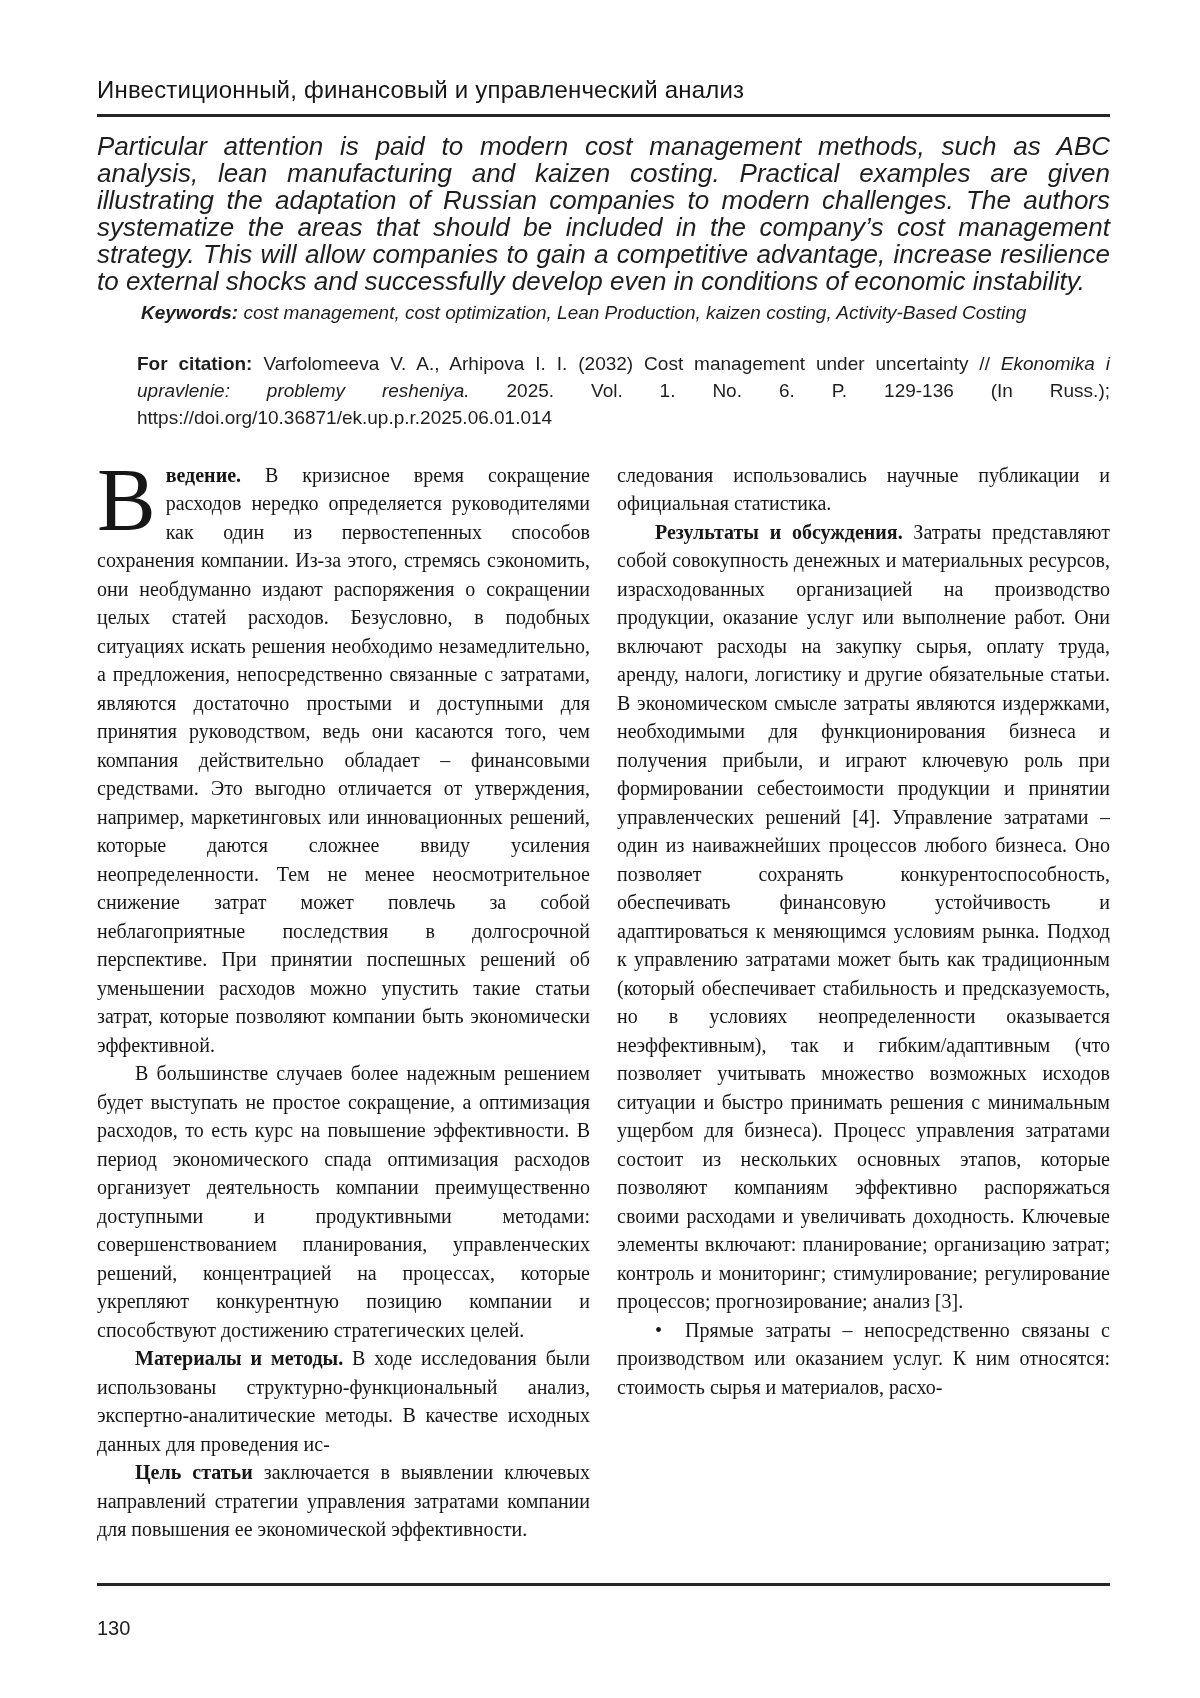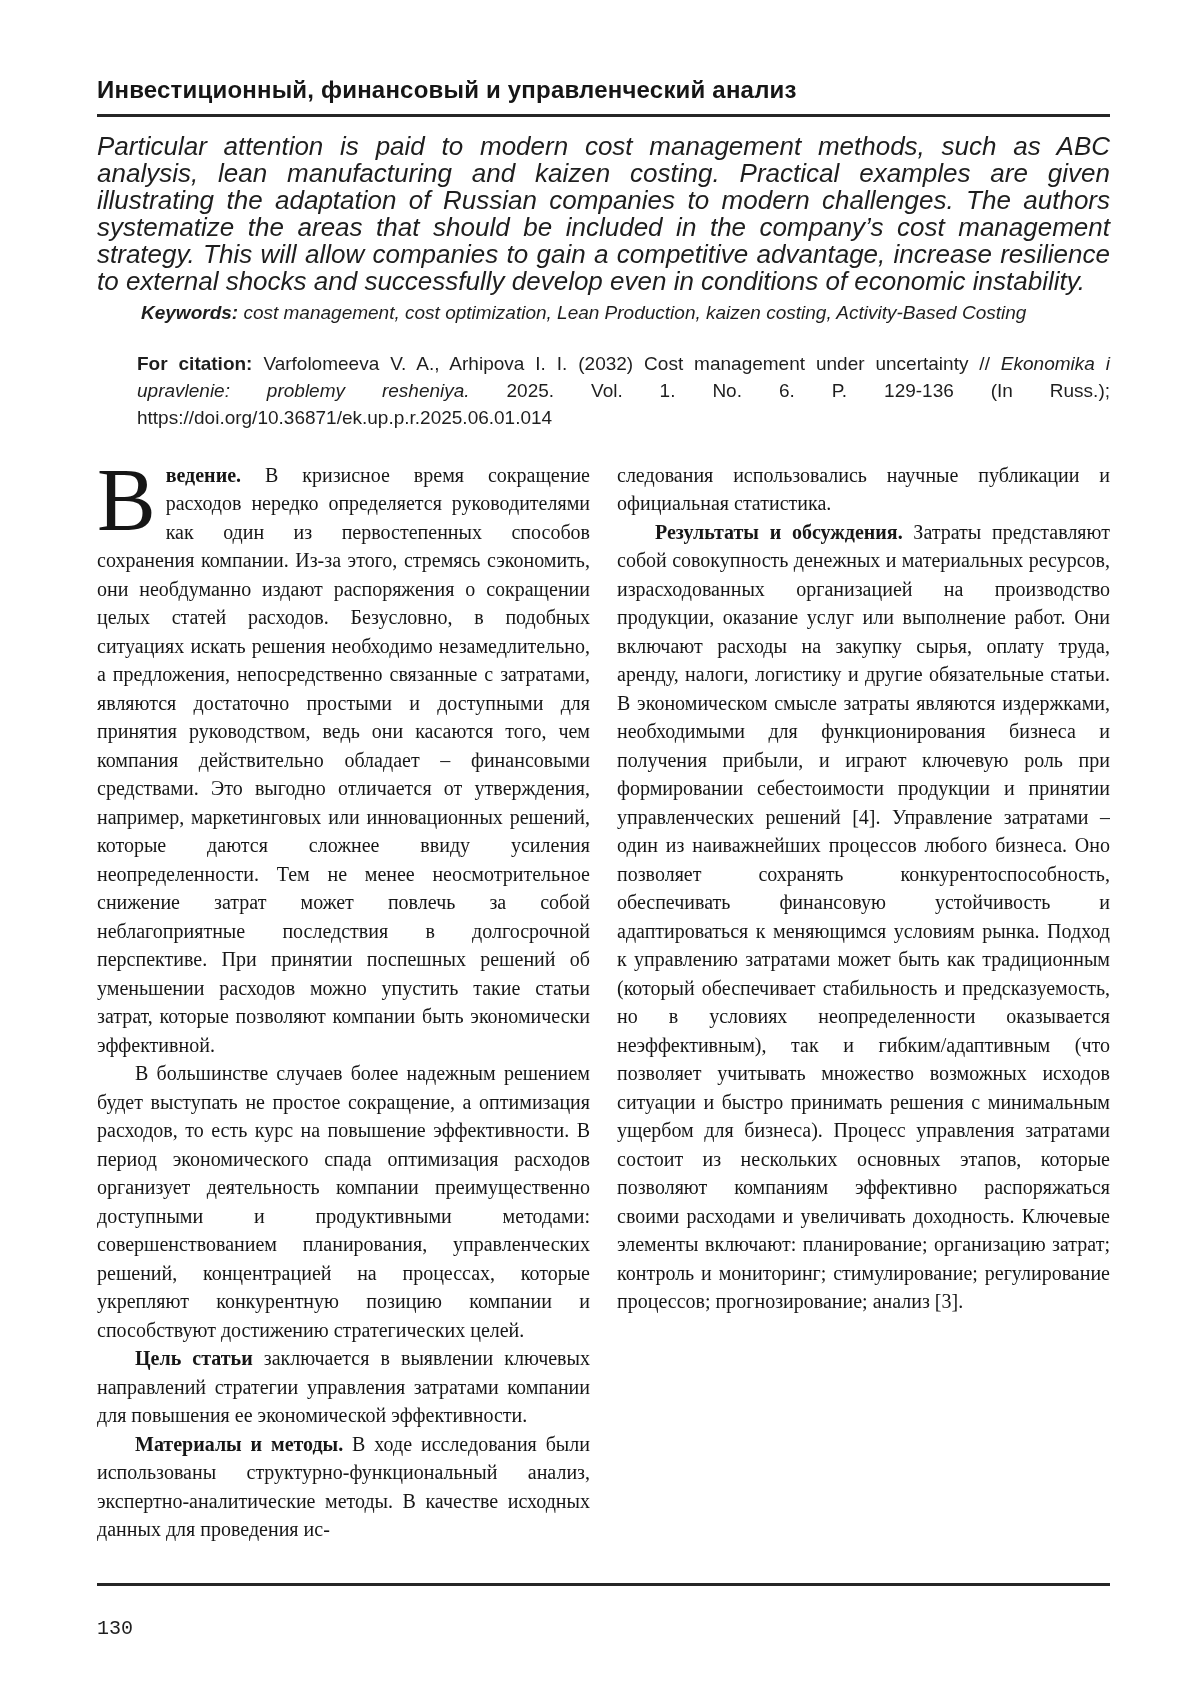--- a/index.html
+++ b/index.html
@@ -15,21 +15,21 @@
   .content {
     position: absolute;
     left: 97px;
     right: 90px;
     top: 0;
   }
   
   .section-title {
     margin: 76px 0 0 0;
     font-family: "Liberation Sans", sans-serif;
-    font-weight: bold;
+    font-weight: normal;
     font-size: 24px;
     line-height: 1.15;
     color: #161616;
     letter-spacing: 0.2px;
   }
   .rule {
     height: 3px;
     background: #262626;
     border: none;
     margin: 10px 0 0 0;
@@ -100,21 +100,21 @@
     background: #262626;
   }
   .footer {
     position: absolute;
     left: 97px;
     right: 90px;
     bottom: 58px;
     display: flex;
     justify-content: space-between;
     align-items: baseline;
-    font-family: Liberation Mono, monospace;
+    font-family: Liberation Sans, sans-serif;
     font-size: 20px;
     color: #1e1e1e;
   }
 </style>
 </head>
 <body>
 
 <div class="page">
   <div class="content">
 
@@ -125,27 +125,28 @@
 
     <p class="keywords"><span class="kw-label">Keywords:</span> <span>cost management, cost optimization, Lean Production, kaizen costing, Activity-Based Costing</span></p>
 
     <p class="citation"><span class="cite-label">For citation:</span> <span>Varfolomeeva V. A., Arhipova I. I. (2032) Cost management under uncertainty // </span><span class="cite-italic">Ekonomika i upravlenie: problemy resheniya.</span><span> 2025. Vol. 1. No. 6. P. 129-136 (In Russ.); https://doi.org/10.36871/ek.up.p.r.2025.06.01.014</span></p>
 
     <div class="columns">
 
       <div class="col">
         <p><span class="dropcap">В</span><span class="lead">ведение. </span><span>В кризисное время сокращение расходов нередко определяется руководителями как один из первостепенных способов сохранения компании. Из-за этого, стремясь сэкономить, они необдуманно издают распоряжения о сокращении целых статей расходов. Безусловно, в подобных ситуациях искать решения необходимо незамедлительно, а предложения, непосредственно связанные с затратами, являются достаточно простыми и доступными для принятия руководством, ведь они касаются того, чем компания действительно обладает – финансовыми средствами. Это выгодно отличается от утверждения, например, маркетинговых или инновационных решений, которые даются сложнее ввиду усиления неопределенности. Тем не менее неосмотрительное снижение затрат может повлечь за собой неблагоприятные последствия в долгосрочной перспективе. При принятии поспешных решений об уменьшении расходов можно упустить такие статьи затрат, которые позволяют компании быть экономически эффективной.</span></p>
         <p class="indent"><span>В большинстве случаев более надежным решением будет выступать не простое сокращение, а оптимизация расходов, то есть курс на повышение эффективности. В период экономического спада оптимизация расходов организует деятельность компании преимущественно доступными и продуктивными методами: совершенствованием планирования, управленческих решений, концентрацией на процессах, которые укрепляют конкурентную позицию компании и способствуют достижению стратегических целей.</span></p>
+        <p class="indent"><span class="lead">Материалы и методы. </span><span>В ходе исследования были использованы структурно-функциональный анализ, экспертно-аналитические методы. В качестве исходных данных для проведения ис-</span></p>
         <p class="indent"><span class="lead">Цель статьи </span><span>заключается в выявлении ключевых направлений стратегии управления затратами компании для повышения ее экономической эффективности.</span></p>
-        <p class="indent"><span class="lead">Материалы и методы. </span><span>В ходе исследования были использованы структурно-функциональный анализ, экспертно-аналитические методы. В качестве исходных данных для проведения ис-</span></p>
       </div>
 
       <div class="col">
         <p><span>следования использовались научные публикации и официальная статистика.</span></p>
         <p class="indent"><span class="lead">Результаты и обсуждения. </span><span>Затраты представляют собой совокупность денежных и материальных ресурсов, израсходованных организацией на производство продукции, оказание услуг или выполнение работ. Они включают расходы на закупку сырья, оплату труда, аренду, налоги, логистику и другие обязательные статьи. В экономическом смысле затраты являются издержками, необходимыми для функционирования бизнеса и получения прибыли, и играют ключевую роль при формировании себестоимости продукции и принятии управленческих решений [4]. Управление затратами – один из наиважнейших процессов любого бизнеса. Оно позволяет сохранять конкурентоспособность, обеспечивать финансовую устойчивость и адаптироваться к меняющимся условиям рынка. Подход к управлению затратами может быть как традиционным (который обеспечивает стабильность и предсказуемость, но в условиях неопределенности оказывается неэффективным), так и гибким/адаптивным (что позволяет учитывать множество возможных исходов ситуации и быстро принимать решения с минимальным ущербом для бизнеса). Процесс управления затратами состоит из нескольких основных этапов, которые позволяют компаниям эффективно распоряжаться своими расходами и увеличивать доходность. Ключевые элементы включают: планирование; организацию затрат; контроль и мониторинг; стимулирование; регулирование процессов; прогнозирование; анализ [3].</span></p>
+        <p class="indent"><span>•&nbsp;&nbsp;Прямые затраты – непосредственно связаны с производством или оказанием услуг. К ним относятся: стоимость сырья и материалов, расхо-</span></p>
       </div>
 
     </div>
   </div>
 
   <div class="footer-rule"></div>
   <div class="footer">
     <span>130</span>
   </div>
 </div>

